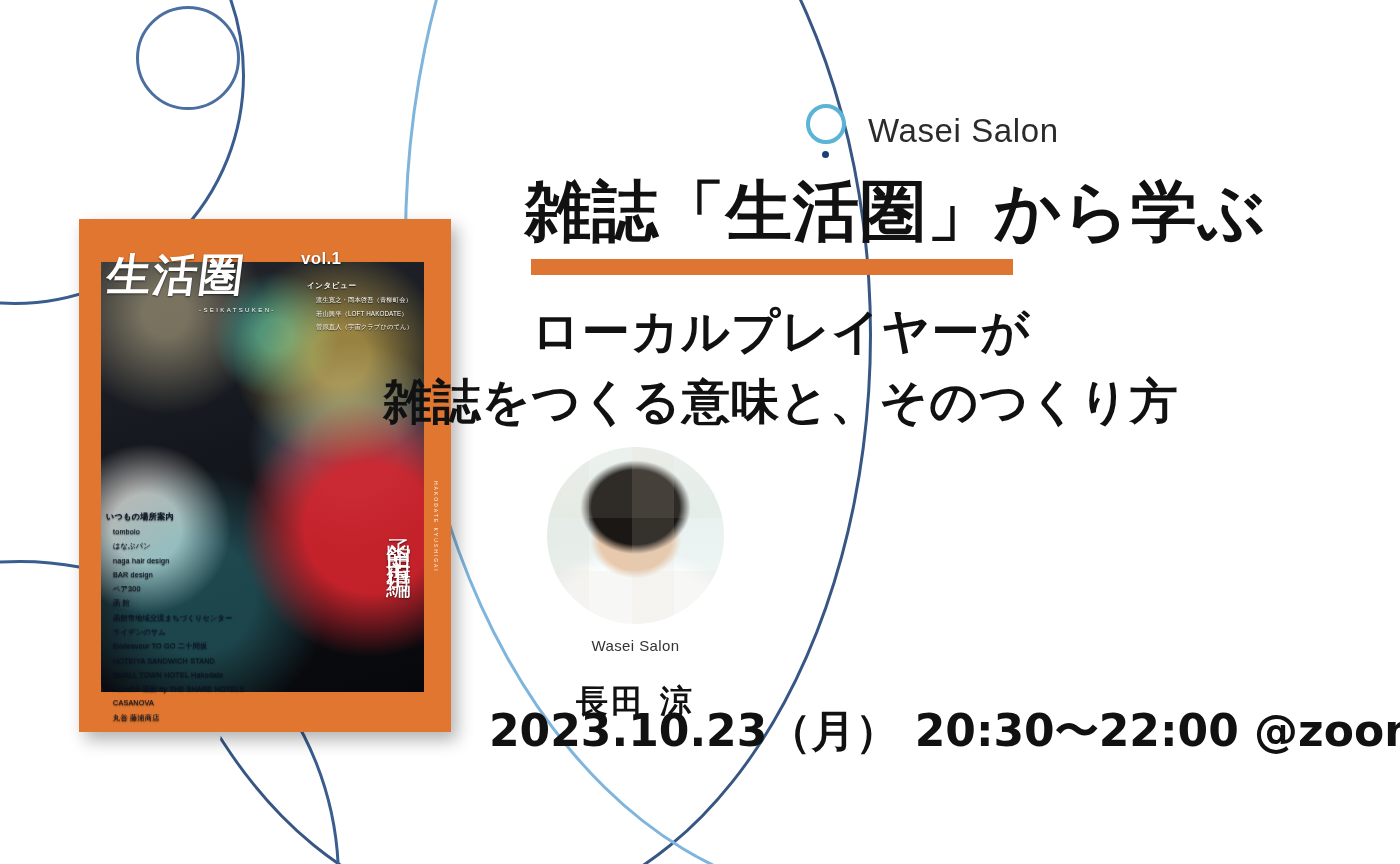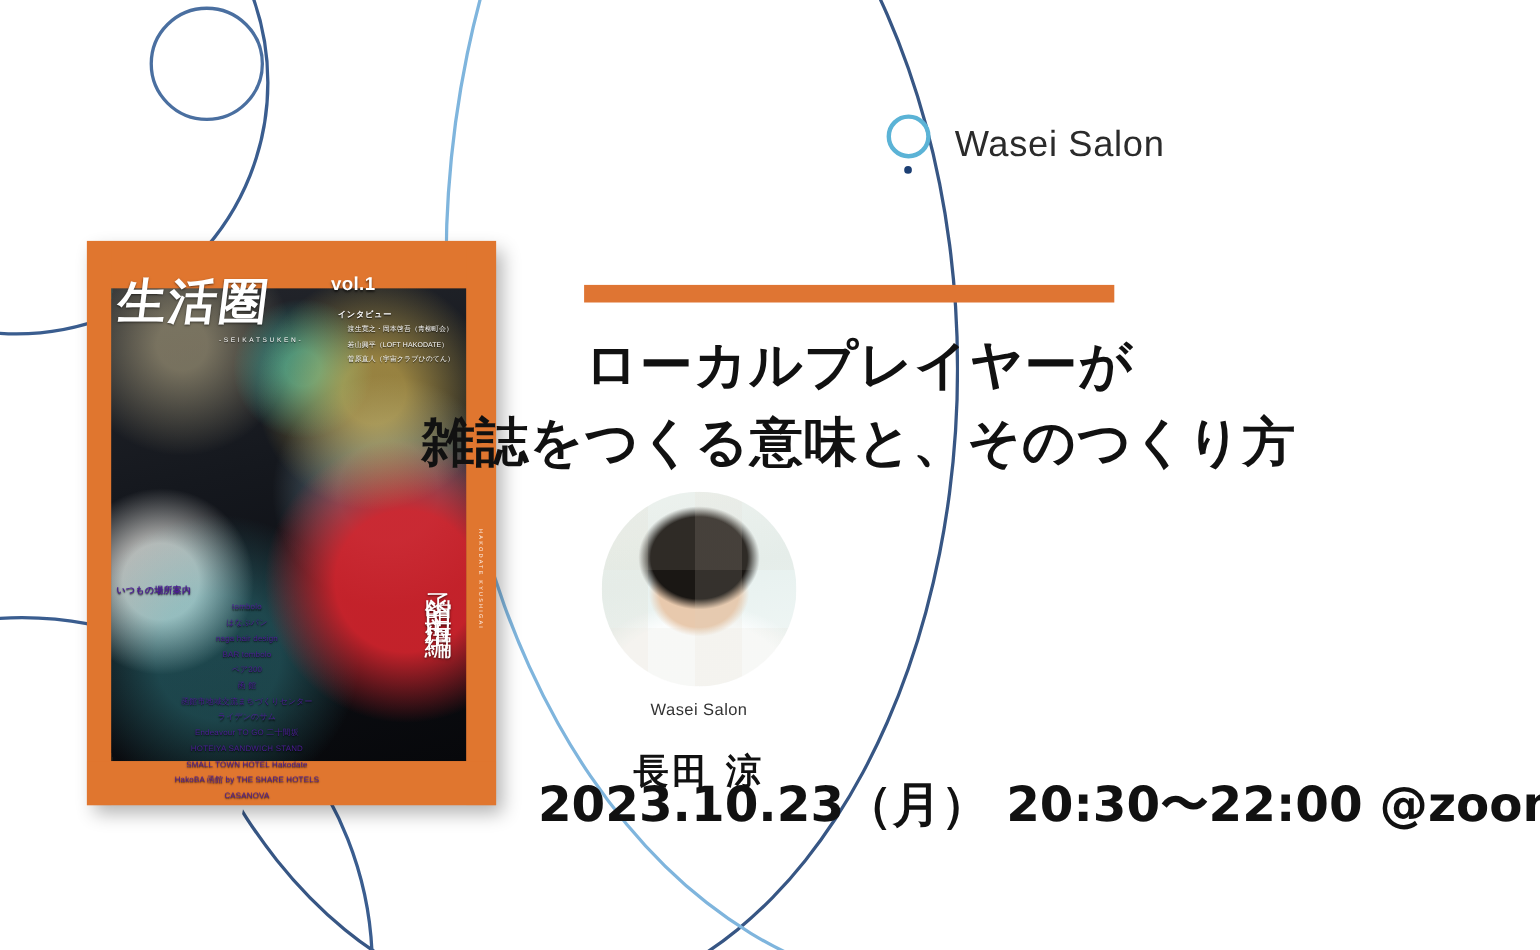--- a/index.html
+++ b/index.html
@@ -75,25 +75,25 @@
     text-align:right;
   }
   .mag-interview {
     position:absolute; left:228px; top:62px; z-index:4; width:125px;
     color:#fff; text-shadow:0 1px 1px rgba(0,0,0,.8);
   }
   .mag-interview .ih { font-size:7.5px; font-weight:700; letter-spacing:.6px; margin-bottom:5px; }
   .mag-interview .ii { font-size:6.3px; letter-spacing:.1px; margin:0 0 6px 9px; line-height:1.2; white-space:nowrap; }
 
   .mag-list {
-    position:absolute; left:27px; top:312px; z-index:4; width:230px;
-    color:#4c1d95; text-shadow:0 1px 1.4px rgba(0,0,0,.85);
+    position:absolute; left:27px; top:292px; z-index:4; width:230px;
+    color:#0f172a; text-shadow:0 1px 1.4px rgba(0,0,0,.85);
   }
   .mag-list .lh { font-size:8px; font-weight:700; letter-spacing:.4px; margin-bottom:6px; }
-  .mag-list .li { font-size:7.2px; letter-spacing:.2px; margin:0 0 6px 7px; line-height:1.15; white-space:nowrap;text-align:center; }
+  .mag-list .li { font-size:7.2px; letter-spacing:.2px; margin:0 0 6px 7px; line-height:1.15; white-space:nowrap; }
 
   .mag-vert {
     position:absolute; right:36px; top:300px; z-index:4;
     writing-mode:vertical-rl;
     color:#fff; font-size:25px; letter-spacing:7px; font-weight:400;
     text-shadow:0 1px 2px rgba(0,0,0,.6);
     font-family:"DejaVu Sans","Liberation Sans",sans-serif;
   }
   .mag-vert-rom {
     position:absolute; right:12px; top:262px; z-index:4;
@@ -209,21 +209,21 @@
       <div class="ii">渡生寛之・岡本啓吾（青柳町会）</div>
       <div class="ii">若山興平（LOFT HAKODATE）</div>
       <div class="ii">菅原直人（宇宙クラブひのてん）</div>
     </div>
 
     <div class="mag-list">
       <div class="lh">いつもの場所案内</div>
       <div class="li">tombolo</div>
       <div class="li">はなぶパン</div>
       <div class="li">naga hair design</div>
-      <div class="li">BAR tombolo</div>
+      <div class="li">BAR design</div>
       <div class="li">ペア300</div>
       <div class="li">函 館</div>
       <div class="li">函館市地域交流まちづくりセンター</div>
       <div class="li">ライデンのサム</div>
       <div class="li">Endeavour TO GO 二十間坂</div>
       <div class="li">HOTEIYA SANDWICH STAND</div>
       <div class="li">SMALL TOWN HOTEL Hakodate</div>
       <div class="li">HakoBA 函館 by THE SHARE HOTELS</div>
       <div class="li">CASANOVA</div>
       <div class="li">丸善 藤浦商店</div>
@@ -234,20 +234,21 @@
   </div>
 
   <div id="brand">
     <div class="brand-mark">
       <div class="brand-ring"></div>
       <div class="brand-dot"></div>
     </div>
     <div class="brand-text">Wasei Salon</div>
   </div>
 
+  <div id="headline">雑誌「生活圏」から学ぶ</div>
   <div id="headline-bar"></div>
 
   <div id="sub1">ローカルプレイヤーが</div>
   <div id="sub2">雑誌をつくる意味と、そのつくり方</div>
 
   <div id="speakers">
     <div class="sp">
       <div class="sp-photo p1"></div>
       <div class="sp-role">Wasei Salon</div>
       <div class="sp-name">長田 涼</div>

